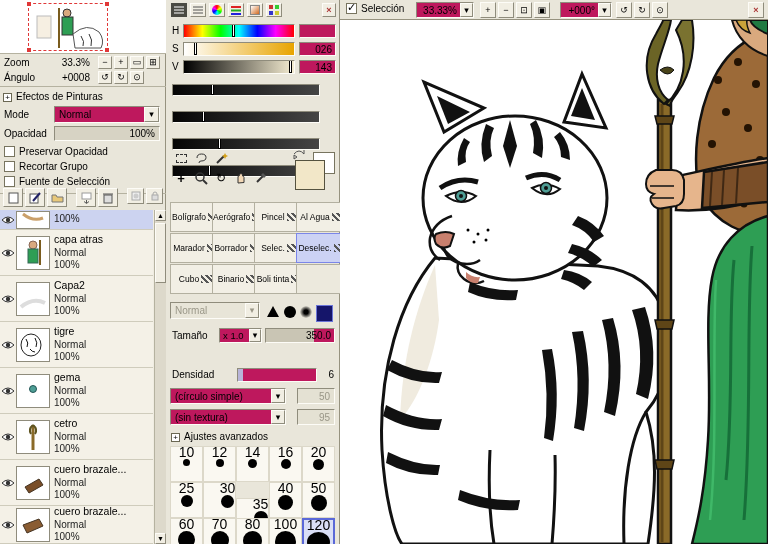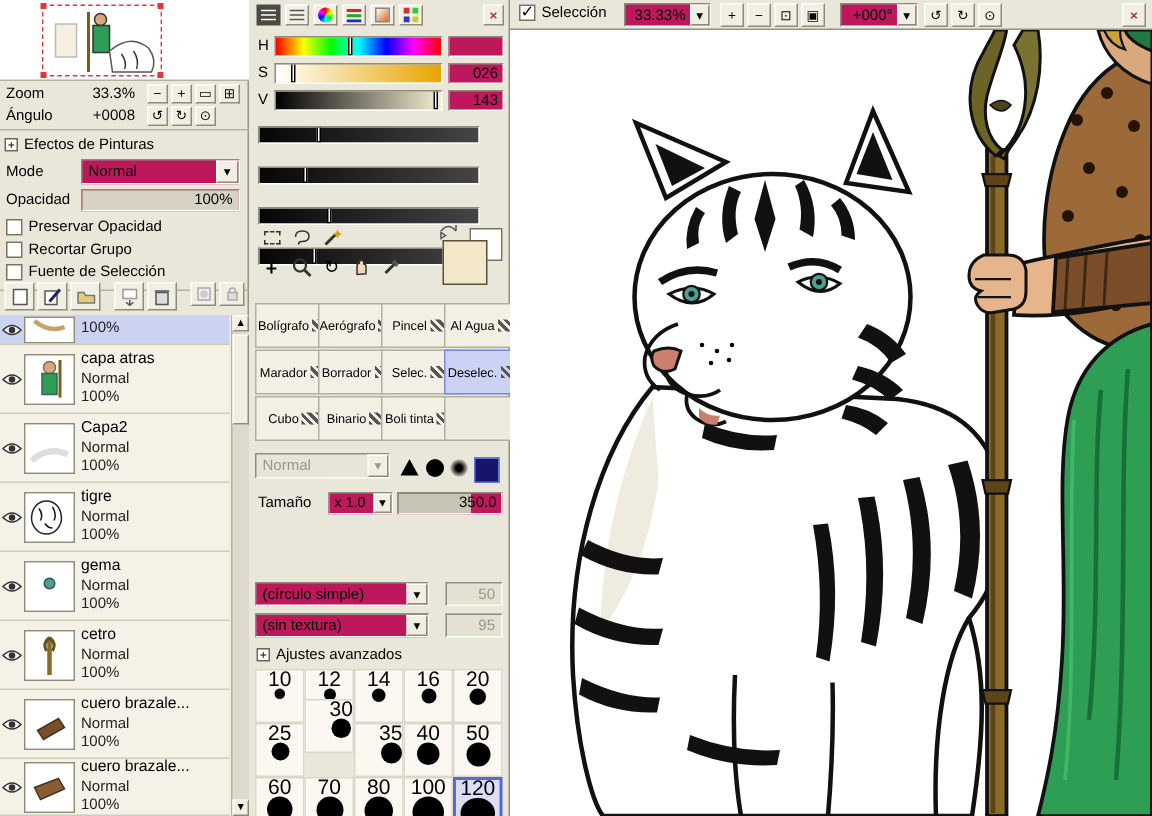--- a/index.html
+++ b/index.html
@@ -523,20 +523,27 @@
         <span class="abs" style="left:3px;top:1px;font-size:9.5px;">x 1.0</span>
         <div class="btn raised abs" style="right:0;top:0;width:12px;height:13px;">▾</div>
       </div>
       <div class="sunken slider-track abs" style="left:98px;top:0;width:70px;height:15px;">
         <div class="abs" style="left:0;top:0;width:70%;height:100%;background:#c9c5b4;"></div>
         <span class="val abs" style="right:3px;top:1px;">350.0</span>
       </div>
     </div>
 
 
+    <div class="abs" style="left:0;top:367px;width:173px;height:16px;">
+      <span class="lbl abs" style="left:5px;top:2px;">Densidad</span>
+      <div class="sunken slider-track abs" style="left:70px;top:1px;width:80px;height:14px;">
+        <div class="abs" style="left:0;top:0;width:7%;height:100%;background:#b8b4d8;"></div>
+      </div>
+      <span class="val abs" style="right:6px;top:2px;width:14px;">6</span>
+    </div>
 
     <div class="abs" style="left:0;top:388px;width:173px;height:18px;">
       <div class="sunken abs" style="left:3px;top:0;width:116px;height:16px;">
         <span class="abs" style="left:4px;top:2px;font-size:10px;">(círculo simple)</span>
         <div class="btn raised abs" style="right:0;top:0;width:14px;height:14px;">▾</div>
       </div>
       <div class="sunken abs" style="left:130px;top:0;width:38px;height:16px;background:#e4e1d3;">
         <span class="val abs" style="right:4px;top:2px;color:#9a9788;">50</span>
       </div>
     </div>
@@ -574,25 +581,25 @@
         </div>
       <div class="bsz-cell" style="left:132px;top:0;">
           <span class="bsz-num">20</span>
           <span class="bsz-dot" style="width:11px;height:11px;"></span>
         </div>
 
       <div class="bsz-cell" style="left:0;top:36px;">
           <span class="bsz-num">25</span>
           <span class="bsz-dot" style="width:12px;height:12px;"></span>
         </div>
-      <div class="bsz-cell" style="left:33px;top:20px;padding-left:16px;">
+      <div class="bsz-cell" style="left:33px;top:36px;padding-left:16px;">
           <span class="bsz-num">30</span>
           <span class="bsz-dot" style="width:13px;height:13px;"></span>
         </div>
-      <div class="bsz-cell" style="left:66px;top:36px;padding-left:16px;">
+      <div class="bsz-cell" style="left:66px;top:52px;padding-left:16px;">
           <span class="bsz-num">35</span>
           <span class="bsz-dot" style="width:14px;height:14px;"></span>
         </div>
       <div class="bsz-cell" style="left:99px;top:36px;">
           <span class="bsz-num">40</span>
           <span class="bsz-dot" style="width:15px;height:15px;"></span>
         </div>
       <div class="bsz-cell" style="left:132px;top:36px;">
           <span class="bsz-num">50</span>
           <span class="bsz-dot" style="width:16px;height:16px;"></span>

